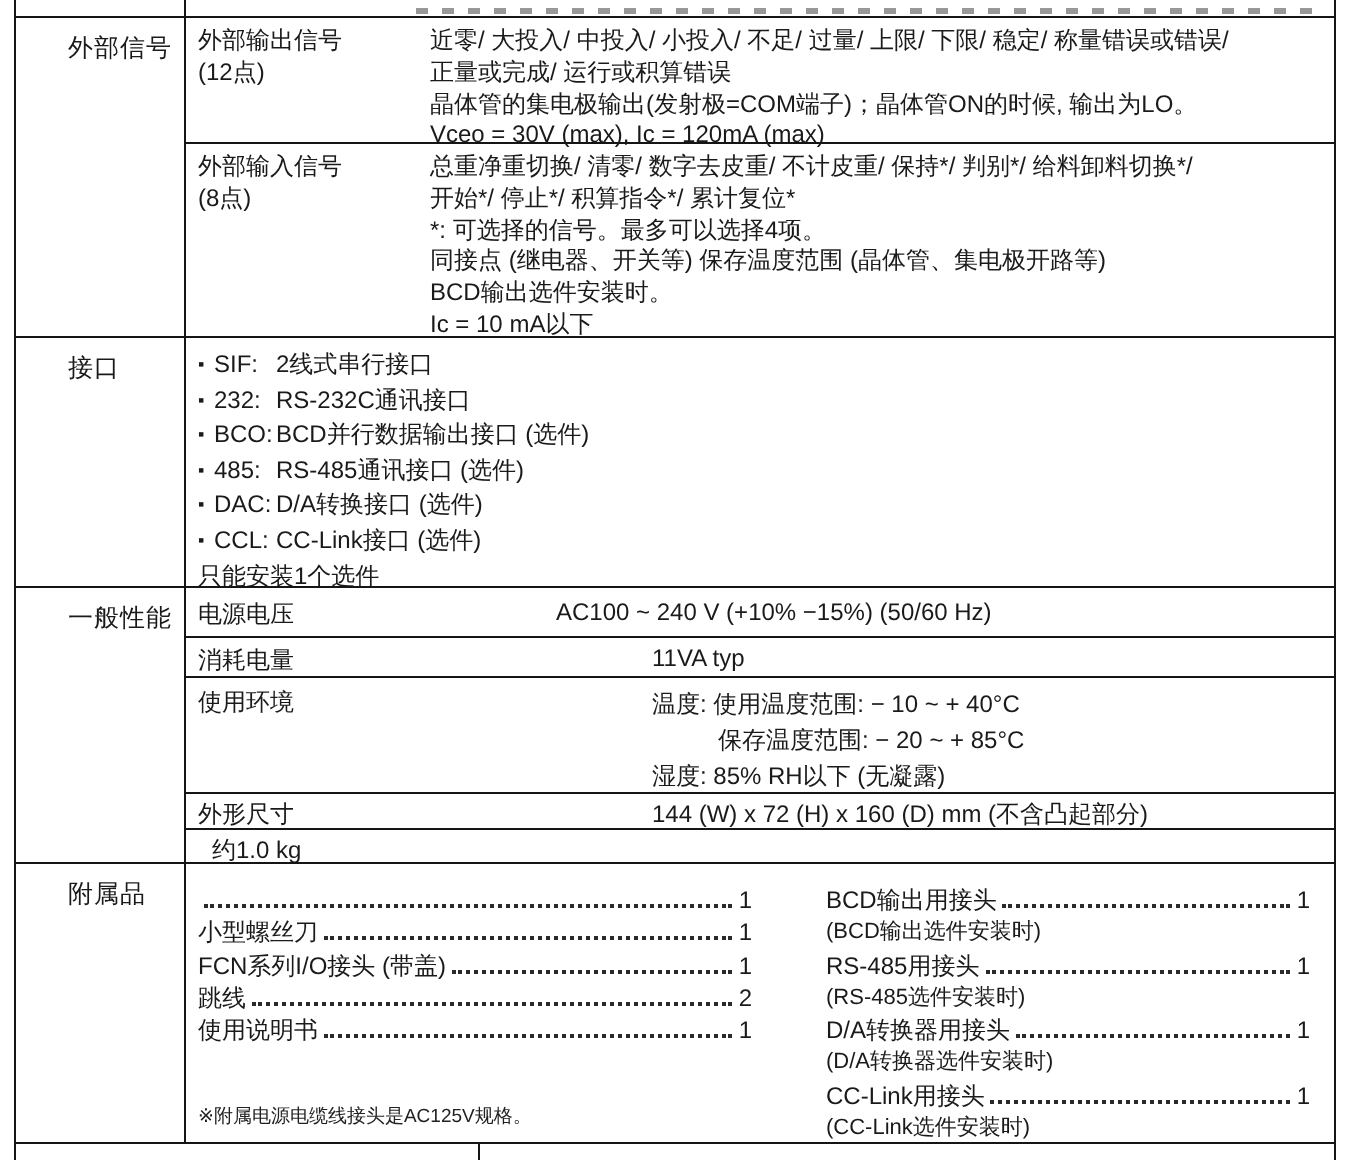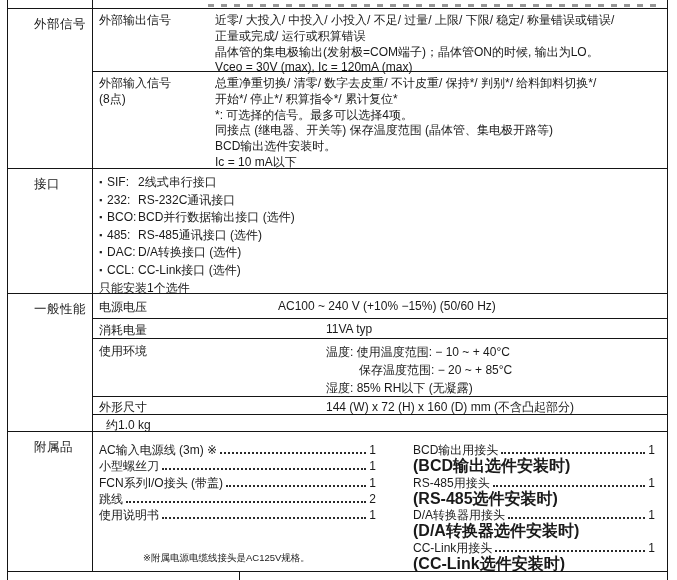--- a/index.html
+++ b/index.html
@@ -54,22 +54,22 @@
   .gval .indent { padding-left:33px; }
 
   
   .acc-wrap { display:flex; padding:10px 12px 0 6px; }
   .acc-col-l { width:277px; min-width:277px; }
   .acc-col-r { flex:1; margin-left:37px; }
   .acc-item { display:flex; align-items:baseline; font-size:12px; line-height:16.3px; height:16.3px; }
   .acc-name { white-space:nowrap; }
   .leader { flex:1; border-bottom:2px dotted #2a2a2a; margin:0 3px 3px 3px; min-width:10px; }
   .acc-qty { white-space:nowrap; }
-  .acc-note { font-size:16px; line-height:16.3px; height:16.3px; white-space:nowrap;font-weight:bold; }
-  .footnote { position:absolute; left:6px; top:120px; font-size:9.5px; color:#222;margin-left:44px; }
+  .acc-note { font-size:11px; line-height:16.3px; height:16.3px; white-space:nowrap; }
+  .footnote { position:absolute; left:6px; top:120px; font-size:9.5px; color:#222; }
 
   
   .frag {
     position:absolute; left:115px; top:4px; height:3px; width:455px; opacity:.55;
     background:repeating-linear-gradient(90deg,#444 0 6px,transparent 6px 13px);
   }
   
   .bot-div { margin-left:210.6px; border-left:1.4px solid #151515; height:100%; }
 </style>
 </head>
@@ -83,20 +83,21 @@
       <div class="frag"></div>
     </div>
   </div>
 
   <div class="row" id="row-ext">
     <div class="c1">外部信号</div>
     <div class="c2">
       <div class="sub sub-a">
         <div class="sublabel">
           <div>外部输出信号</div>
+          <div>(12点)</div>
         </div>
         <div class="desc">
           <div>近零/ 大投入/ 中投入/ 小投入/ 不足/ 过量/ 上限/ 下限/ 稳定/ 称量错误或错误/</div>
           <div>正量或完成/ 运行或积算错误</div>
           <div>晶体管的集电极输出(发射极=COM端子)；晶体管ON的时候, 输出为LO。</div>
           <div>Vceo = 30V (max), Ic = 120mA (max)</div>
         </div>
       </div>
       <div class="sub sub-b">
         <div class="sublabel">
@@ -158,21 +159,20 @@
       </div>
     </div>
   </div>
 
   <div class="row" id="row-acc">
     <div class="c1">附属品</div>
     <div class="c2">
       <div class="acc-wrap">
         <div class="acc-col-l">
           <div class="acc-item">
-              <span class="acc-name">AC输入电源线 (3m) ※</span>
               <span class="leader"></span>
               <span class="acc-qty">1</span>
             </div>
           <div class="acc-item">
               <span class="acc-name">小型螺丝刀</span>
               <span class="leader"></span>
               <span class="acc-qty">1</span>
             </div>
           <div class="acc-item">
               <span class="acc-name">FCN系列I/O接头 (带盖)</span>

